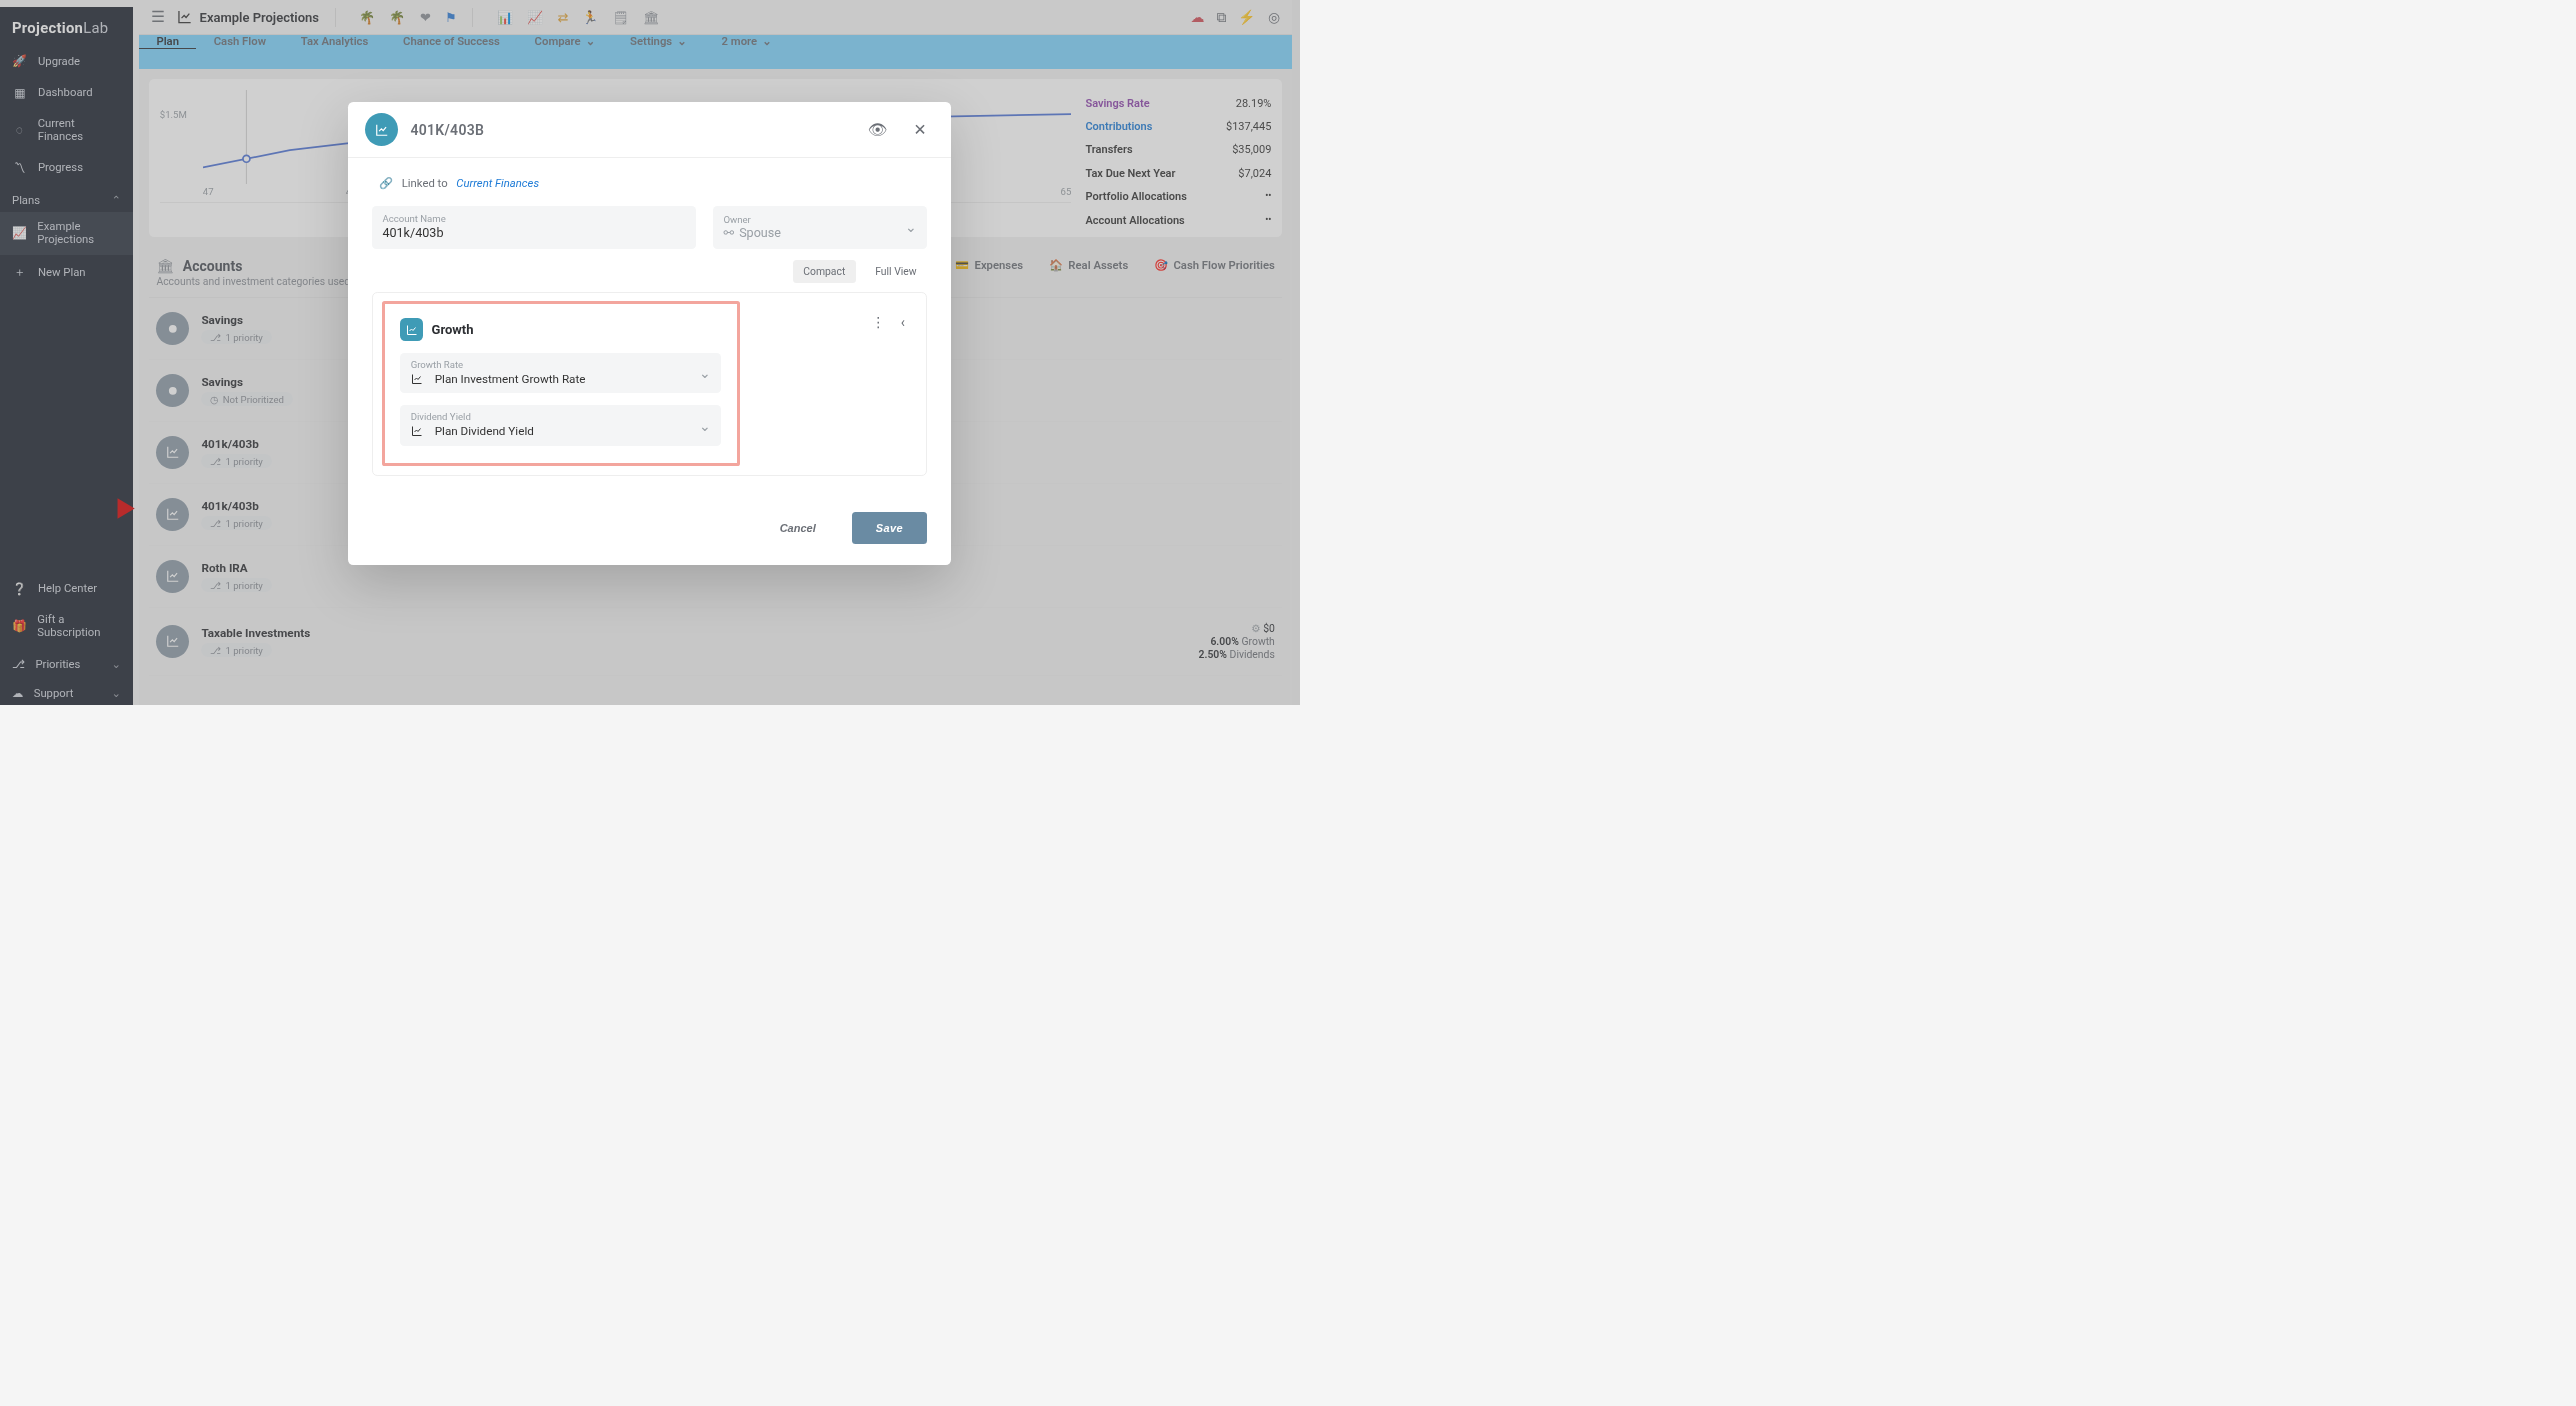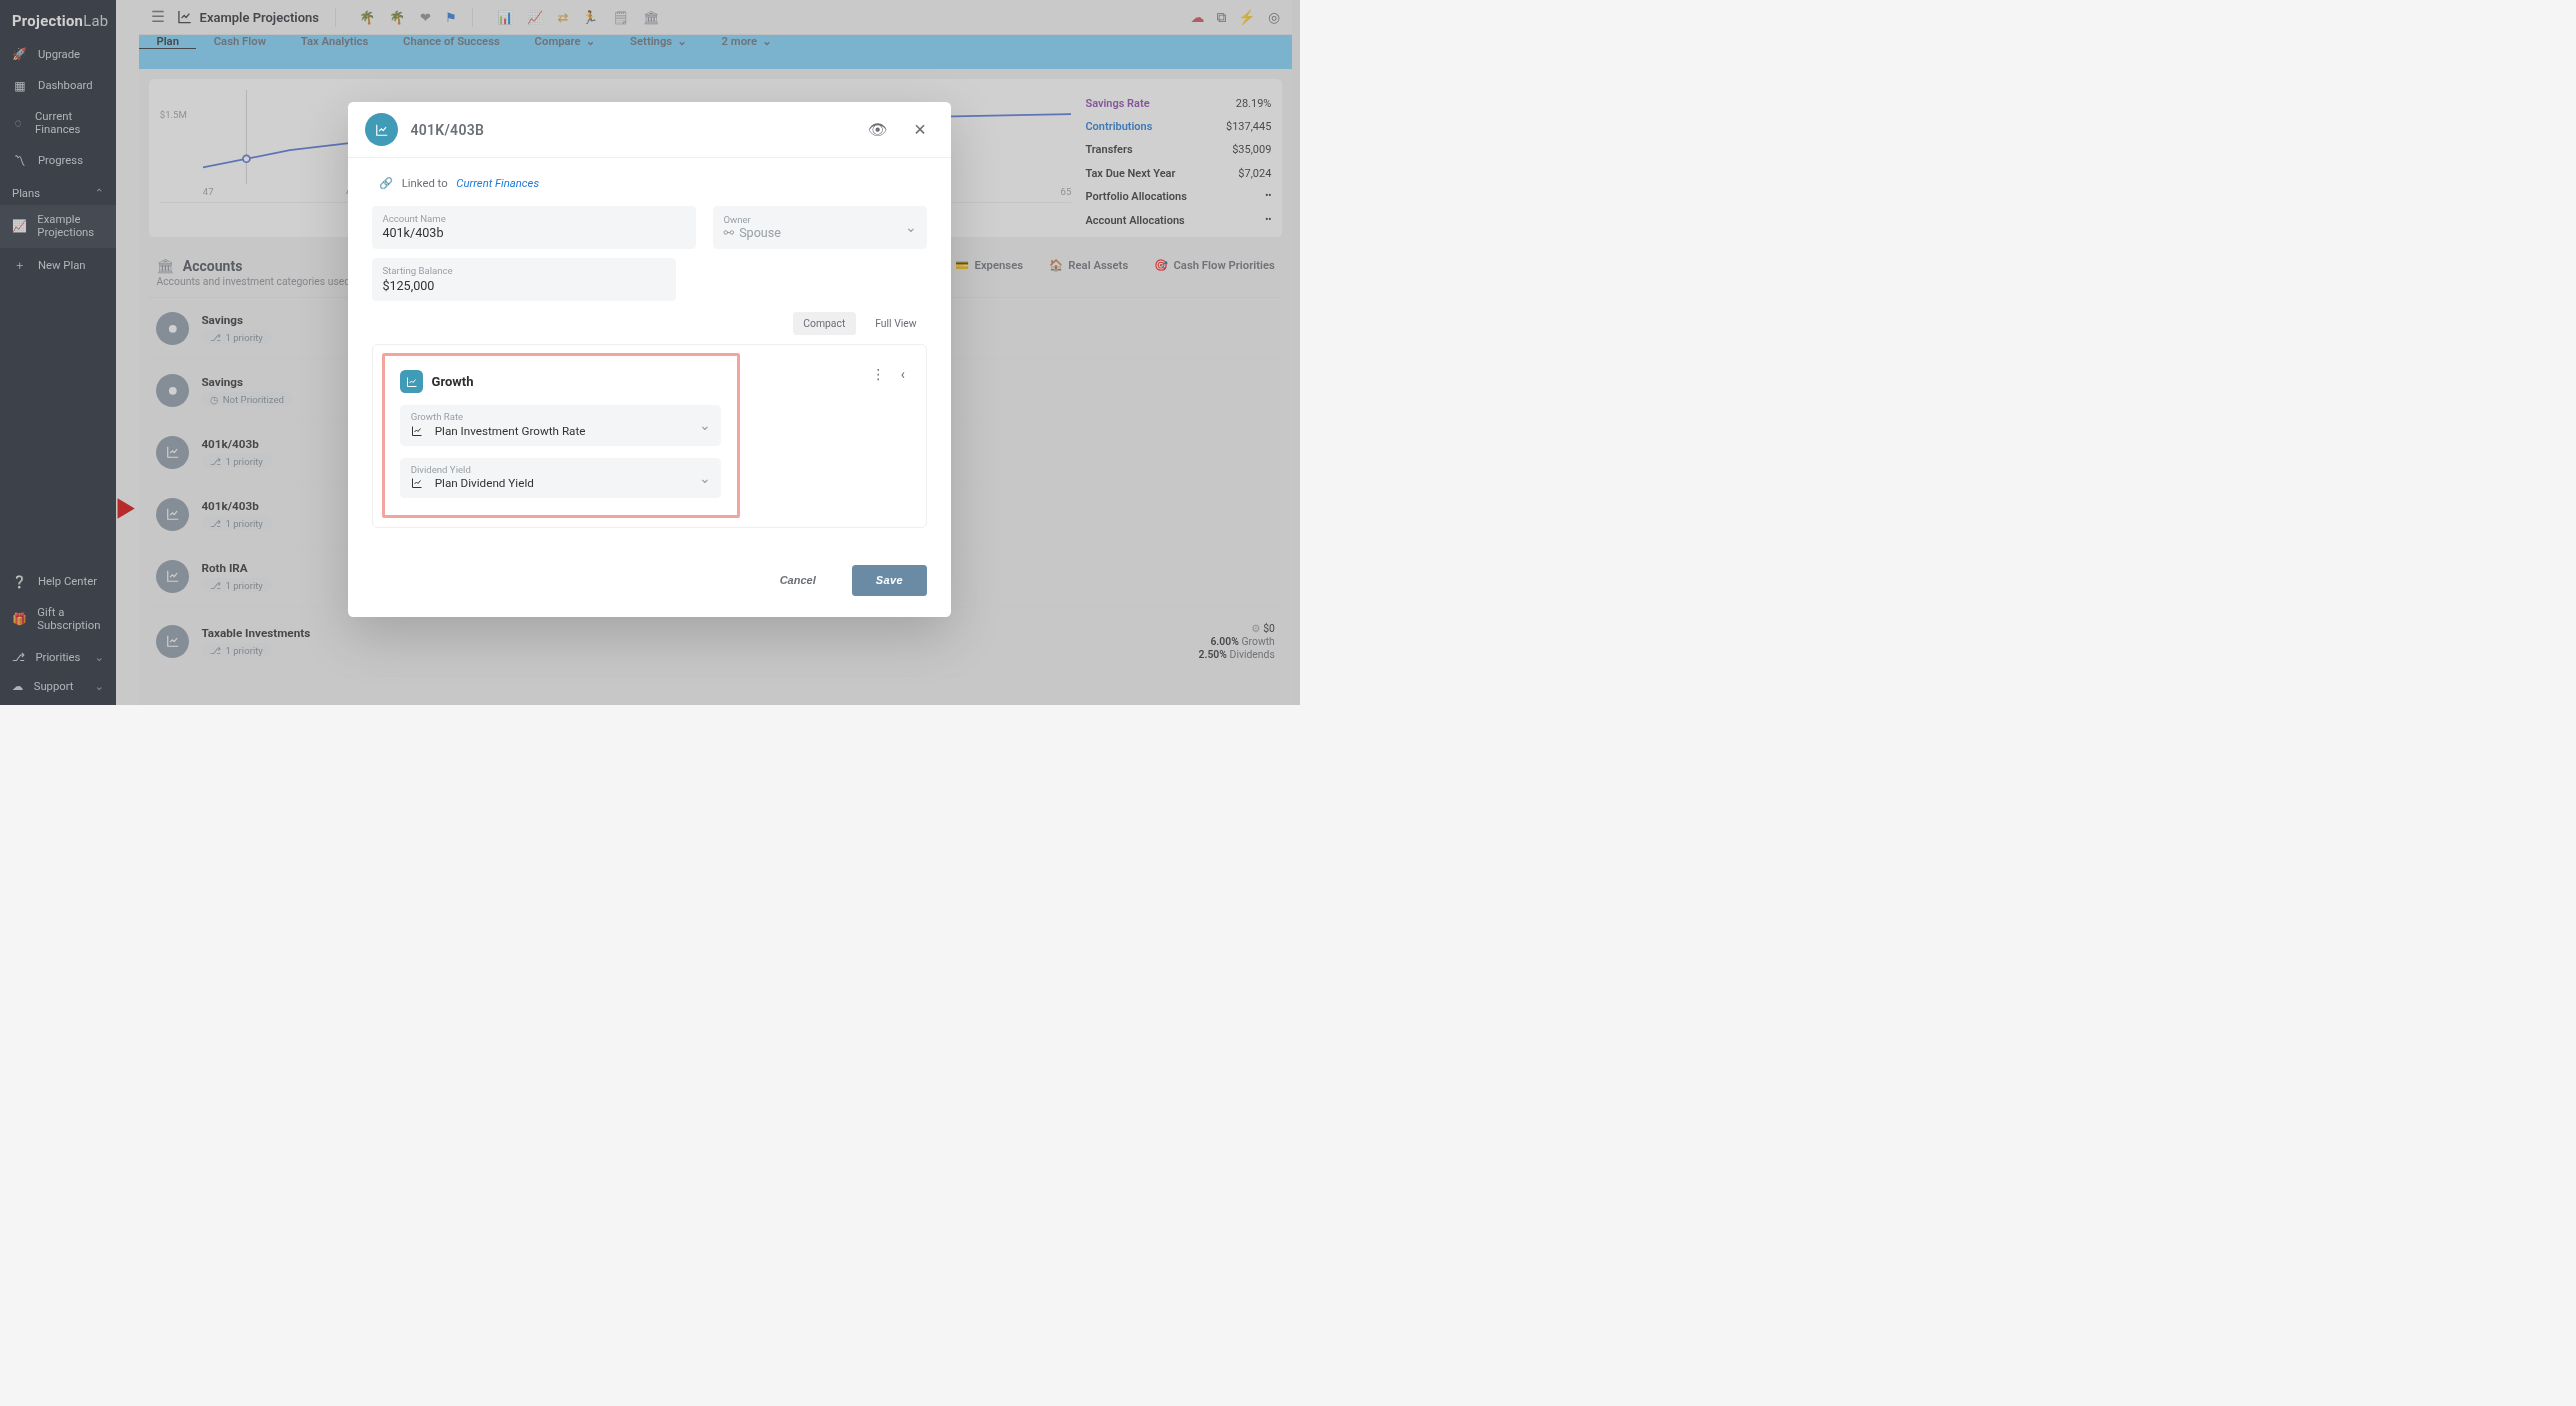--- a/index.html
+++ b/index.html
@@ -6,21 +6,21 @@
 body {
   font-family: -apple-system, Roboto, "Helvetica Neue", Arial, sans-serif;
   background: #f5f5f5;
   color: #333;
   width: 1300px;
   height: 705px;
   overflow: hidden;
   position: relative;
 }
 .sidebar {
-  position: absolute; left:0; top:0; width:116px; height:705px;
+  position: absolute; left:0; top:7px; width:133px; height:705px;
   background:#1e2430; color:#cfd3db; display:flex; flex-direction:column;
 }
 .brand { color:#fff; font-weight:700; font-size:14.8px; padding:12px 12px 8.7px; letter-spacing:0.3px;}
 .brand .lab{font-weight:400; color:#cfd3db;}
 .side-item{display:flex; align-items:center; gap:10.4px; padding:8.7px 12px; font-size:11.3px; color:#cfd3db; cursor:pointer;}
 .side-item.active{background:#2c3340;}
 .side-item .icn{width:15.6px; text-align:center; color:#cfd3db; font-size:12px;}
 .side-section{padding:10.4px 12px 5.2px; font-size:11.3px; color:#cfd3db; display:flex; align-items:center; justify-content:space-between;}
 .side-spacer{flex:1;}
 .side-item.sub{padding-left:12px;}
@@ -412,26 +412,20 @@
         <div>
           <div class="lbl">Owner</div>
           <div class="oval">
               <span>⚯</span>
               <span>Spouse</span>
             </div>
         </div>
         <span class="chev">⌄</span>
       </div>
     </div>
-    <div class="fields">
-      <div class="field" style="flex:0 0 304px;">
-        <div class="lbl">Starting Balance</div>
-        <div class="val">$125,000</div>
-      </div>
-    </div>
     <div class="viewtoggle">
       <div class="seg">Compact</div>
       <div class="seg plain">Full View</div>
     </div>
     <div class="growbox-outer">
       <div class="tools">
         <span>⋮</span>
         <span>‹</span>
       </div>
       <div class="growbox">

